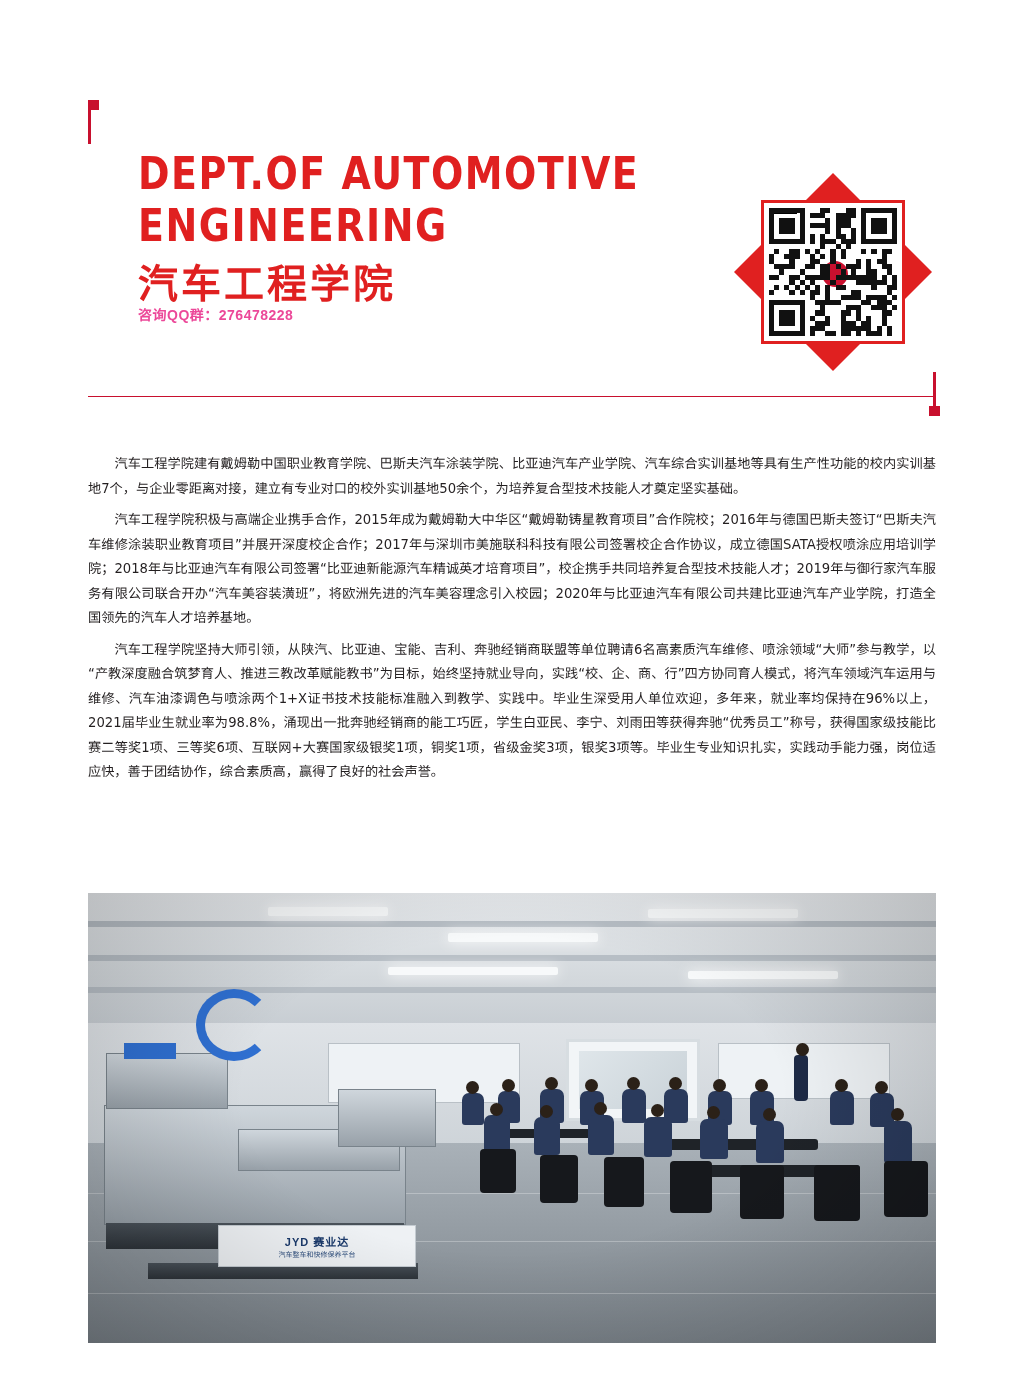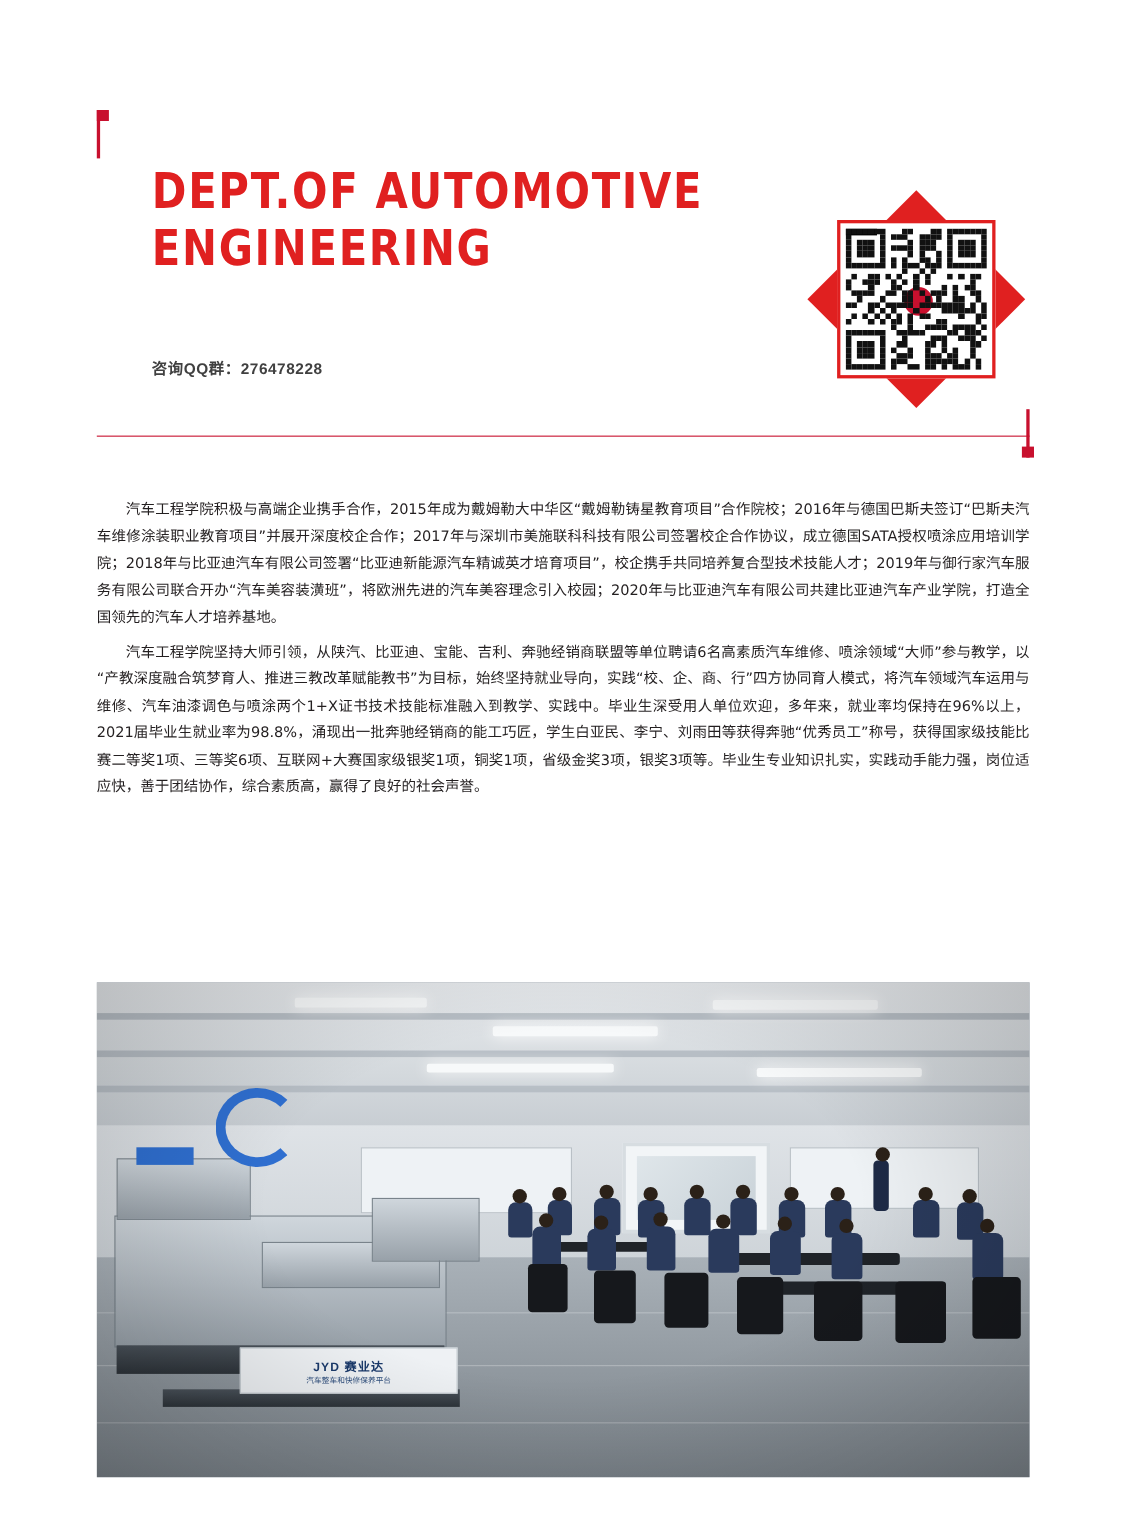--- a/index.html
+++ b/index.html
@@ -85,24 +85,24 @@
     top: 152px;
     font-family: "DejaVu Sans", "Liberation Sans", sans-serif;
     font-weight: bold;
     font-size: 40px;
     letter-spacing: 3px;
     color: #e02020;
   }
   .qq-line {
     position: absolute;
     left: 50px;
-    top: 224px;
+    top: 204px;
     font-size: 14px;
     font-weight: bold;
-    color: #404040;
+    color: #ec4899;
     letter-spacing: 0.5px;
   }
 
   .header-rule {
     position: absolute;
     left: 0;
     top: 296px;
     width: 848px;
     height: 1px;
     background: #c8102e;
@@ -271,20 +271,21 @@
 
   <div class="header">
     <div class="corner-mark"></div>
     <div class="corner-mark-right"></div>
 
     <div class="title-en">
       <div>DEPT.OF  AUTOMOTIVE</div>
       <div>ENGINEERING</div>
     </div>
 
+    <div class="title-cn">汽车工程学院</div>
 
     <div class="qq-line">咨询QQ群：276478228</div>
 
     <div class="header-rule"></div>
 
     <div class="qr-wrap">
       <div class="qr-diamond"></div>
       <div class="qr-frame"></div>
       <div class="qr-canvas" id="qrCanvas">
         <div class="qr-center-logo"></div>
@@ -600,20 +601,21 @@
           <div class="qr-px" style="left: 87.04px; top: 122.88px; width: 5.12px; height: 5.12px;"></div>
           <div class="qr-px" style="left: 97.28px; top: 122.88px; width: 5.12px; height: 5.12px;"></div>
           <div class="qr-px" style="left: 102.4px; top: 122.88px; width: 5.12px; height: 5.12px;"></div>
           <div class="qr-px" style="left: 107.52px; top: 122.88px; width: 5.12px; height: 5.12px;"></div>
           <div class="qr-px" style="left: 117.76px; top: 122.88px; width: 5.12px; height: 5.12px;"></div>
         </div>
     </div>
   </div>
 
   <div class="article" id="article">
+      <p>汽车工程学院建有戴姆勒中国职业教育学院、巴斯夫汽车涂装学院、比亚迪汽车产业学院、汽车综合实训基地等具有生产性功能的校内实训基地7个，与企业零距离对接，建立有专业对口的校外实训基地50余个，为培养复合型技术技能人才奠定坚实基础。</p>
       <p>汽车工程学院积极与高端企业携手合作，2015年成为戴姆勒大中华区“戴姆勒铸星教育项目”合作院校；2016年与德国巴斯夫签订“巴斯夫汽车维修涂装职业教育项目”并展开深度校企合作；2017年与深圳市美施联科科技有限公司签署校企合作协议，成立德国SATA授权喷涂应用培训学院；2018年与比亚迪汽车有限公司签署“比亚迪新能源汽车精诚英才培育项目”，校企携手共同培养复合型技术技能人才；2019年与御行家汽车服务有限公司联合开办“汽车美容装潢班”，将欧洲先进的汽车美容理念引入校园；2020年与比亚迪汽车有限公司共建比亚迪汽车产业学院，打造全国领先的汽车人才培养基地。</p>
       <p>汽车工程学院坚持大师引领，从陕汽、比亚迪、宝能、吉利、奔驰经销商联盟等单位聘请6名高素质汽车维修、喷涂领域“大师”参与教学，以“产教深度融合筑梦育人、推进三教改革赋能教书”为目标，始终坚持就业导向，实践“校、企、商、行”四方协同育人模式，将汽车领域汽车运用与维修、汽车油漆调色与喷涂两个1+X证书技术技能标准融入到教学、实践中。毕业生深受用人单位欢迎，多年来，就业率均保持在96%以上，2021届毕业生就业率为98.8%，涌现出一批奔驰经销商的能工巧匠，学生白亚民、李宁、刘雨田等获得奔驰“优秀员工”称号，获得国家级技能比赛二等奖1项、三等奖6项、互联网+大赛国家级银奖1项，铜奖1项，省级金奖3项，银奖3项等。毕业生专业知识扎实，实践动手能力强，岗位适应快，善于团结协作，综合素质高，赢得了良好的社会声誉。</p>
     </div>
 
   <div class="photo">
     <div class="ph-ceiling"></div>
     <div class="ph-ceil-beam" style="top:28px;"></div>
     <div class="ph-ceil-beam" style="top:62px;"></div>
     <div class="ph-ceil-beam" style="top:94px;"></div>
 

